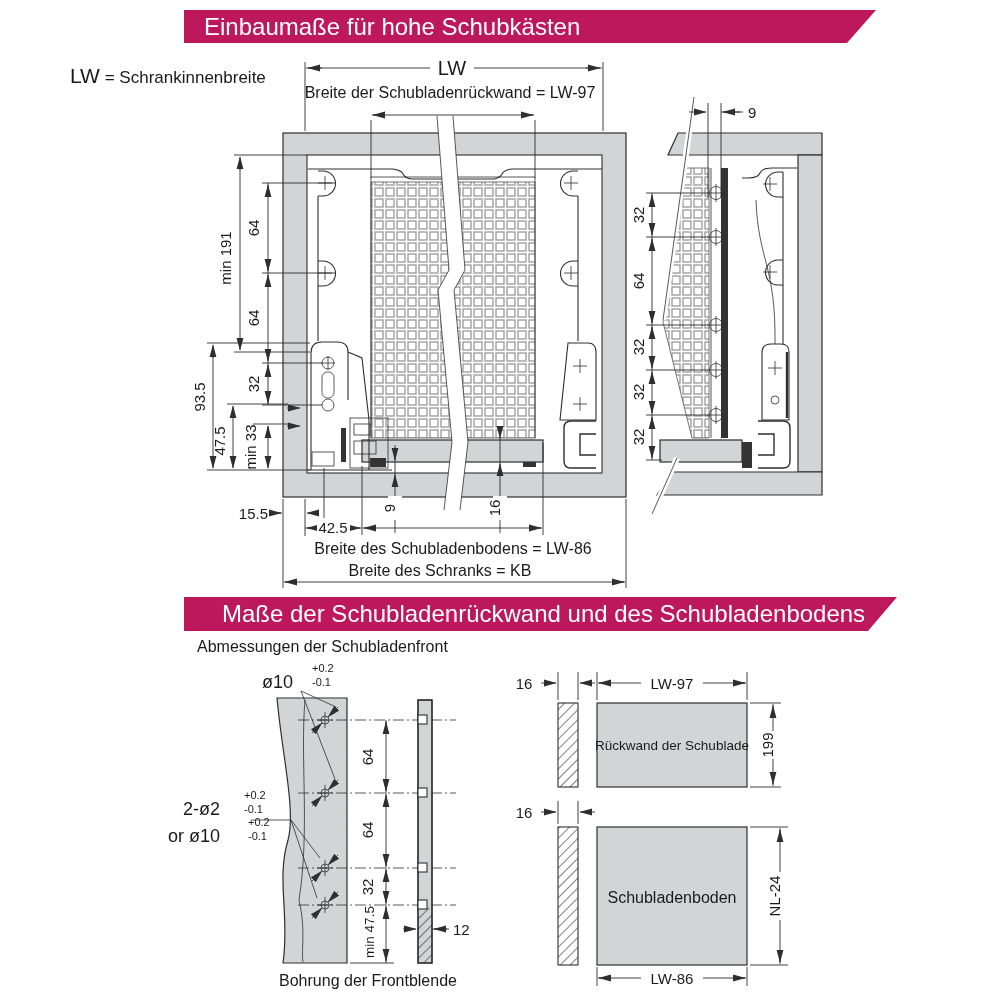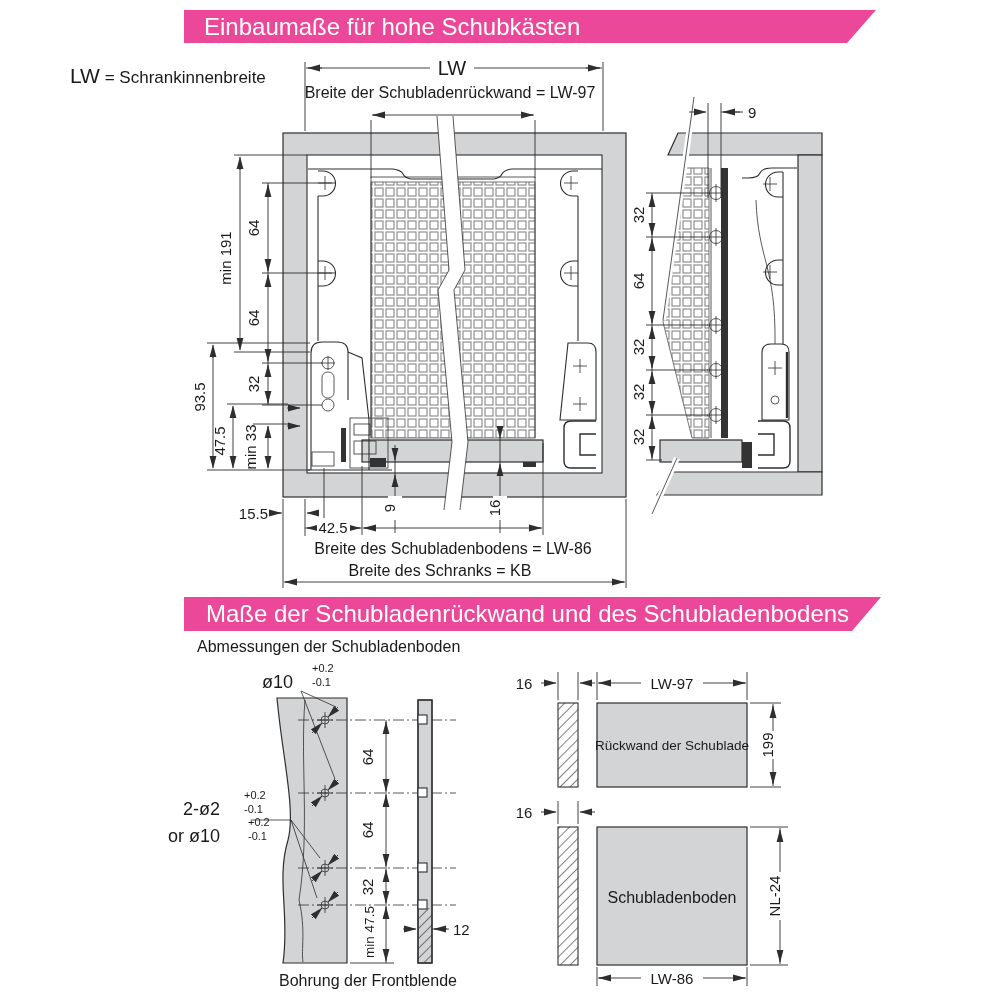--- a/index.html
+++ b/index.html
@@ -1,21 +1,21 @@
 <!DOCTYPE html>
 <html><head>
 <meta charset="utf-8">
 <style>
   html,body{margin:0;padding:0;background:#fff}
   body{width:1000px;height:1000px;position:relative;font-family:"Liberation Sans",sans-serif;color:#1a1a1a;overflow:hidden}
-  .banner{position:absolute;background:#ec4899;color:#fff;font-size:24px;display:flex;align-items:center;
+  .banner{position:absolute;background:#be185d;color:#fff;font-size:24px;display:flex;align-items:center;
           clip-path:polygon(0 0,100% 0,calc(100% - 29px) 100%,0 100%)}
   .banner span{white-space:nowrap}
   #banner-top{left:184px;top:10px;width:672px;height:33px;padding-left:20px}
-  #banner-bottom{left:184px;top:597px;width:675px;height:34px;padding-left:22px}
+  #banner-bottom{left:184px;top:597px;width:675px;height:34px;padding-left:38px}
   .legend{position:absolute;left:70px;top:64px;font-size:17px}
   .legend .term{font-size:21px}
   .subtitle{position:absolute;left:197px;top:638px;font-size:16px}
   svg{position:absolute;left:0;top:0}
   .ln{stroke:#2e2e2e;stroke-width:1.4;fill:none}
   .med{stroke:#2e2e2e;stroke-width:1.1;fill:none}
   .thin{stroke:#2e2e2e;stroke-width:0.8;fill:none}
   .dim{stroke:#2e2e2e;stroke-width:0.9;fill:none}
   .arr{stroke:#2e2e2e;stroke-width:0.9;fill:none;marker-end:url(#ah)}
   .gray{fill:#d3d4d5;stroke:#2e2e2e;stroke-width:1.2}
@@ -40,21 +40,21 @@
 </div>
 <div class="banner" id="banner-bottom">
   <span>Maße der Schubladenrückwand und des Schubladenbodens</span>
 </div>
 
 <div class="legend">
   <span class="term">LW</span>
   <span>= Schrankinnenbreite</span>
 </div>
 
-<div class="subtitle">Abmessungen der Schubladenboden</div>
+<div class="subtitle">Abmessungen der Schubladenfront</div>
 
 <svg width="1000" height="1000" viewBox="0 0 1000 1000">
 <defs>
   <marker id="ah" viewBox="0 0 10 6" refX="9.5" refY="3" markerWidth="13" markerHeight="7.8" orient="auto" markerUnits="userSpaceOnUse">
     <path d="M10,3 L0,0.3 L0,5.7 Z" fill="#2e2e2e"></path>
   </marker>
   <pattern id="grid" width="11" height="11" patternUnits="userSpaceOnUse">
     <rect width="11" height="11" fill="#fff"></rect>
     <rect x="1" y="1" width="8" height="8" fill="none" stroke="#909090" stroke-width="1.2"></rect>
   </pattern>

